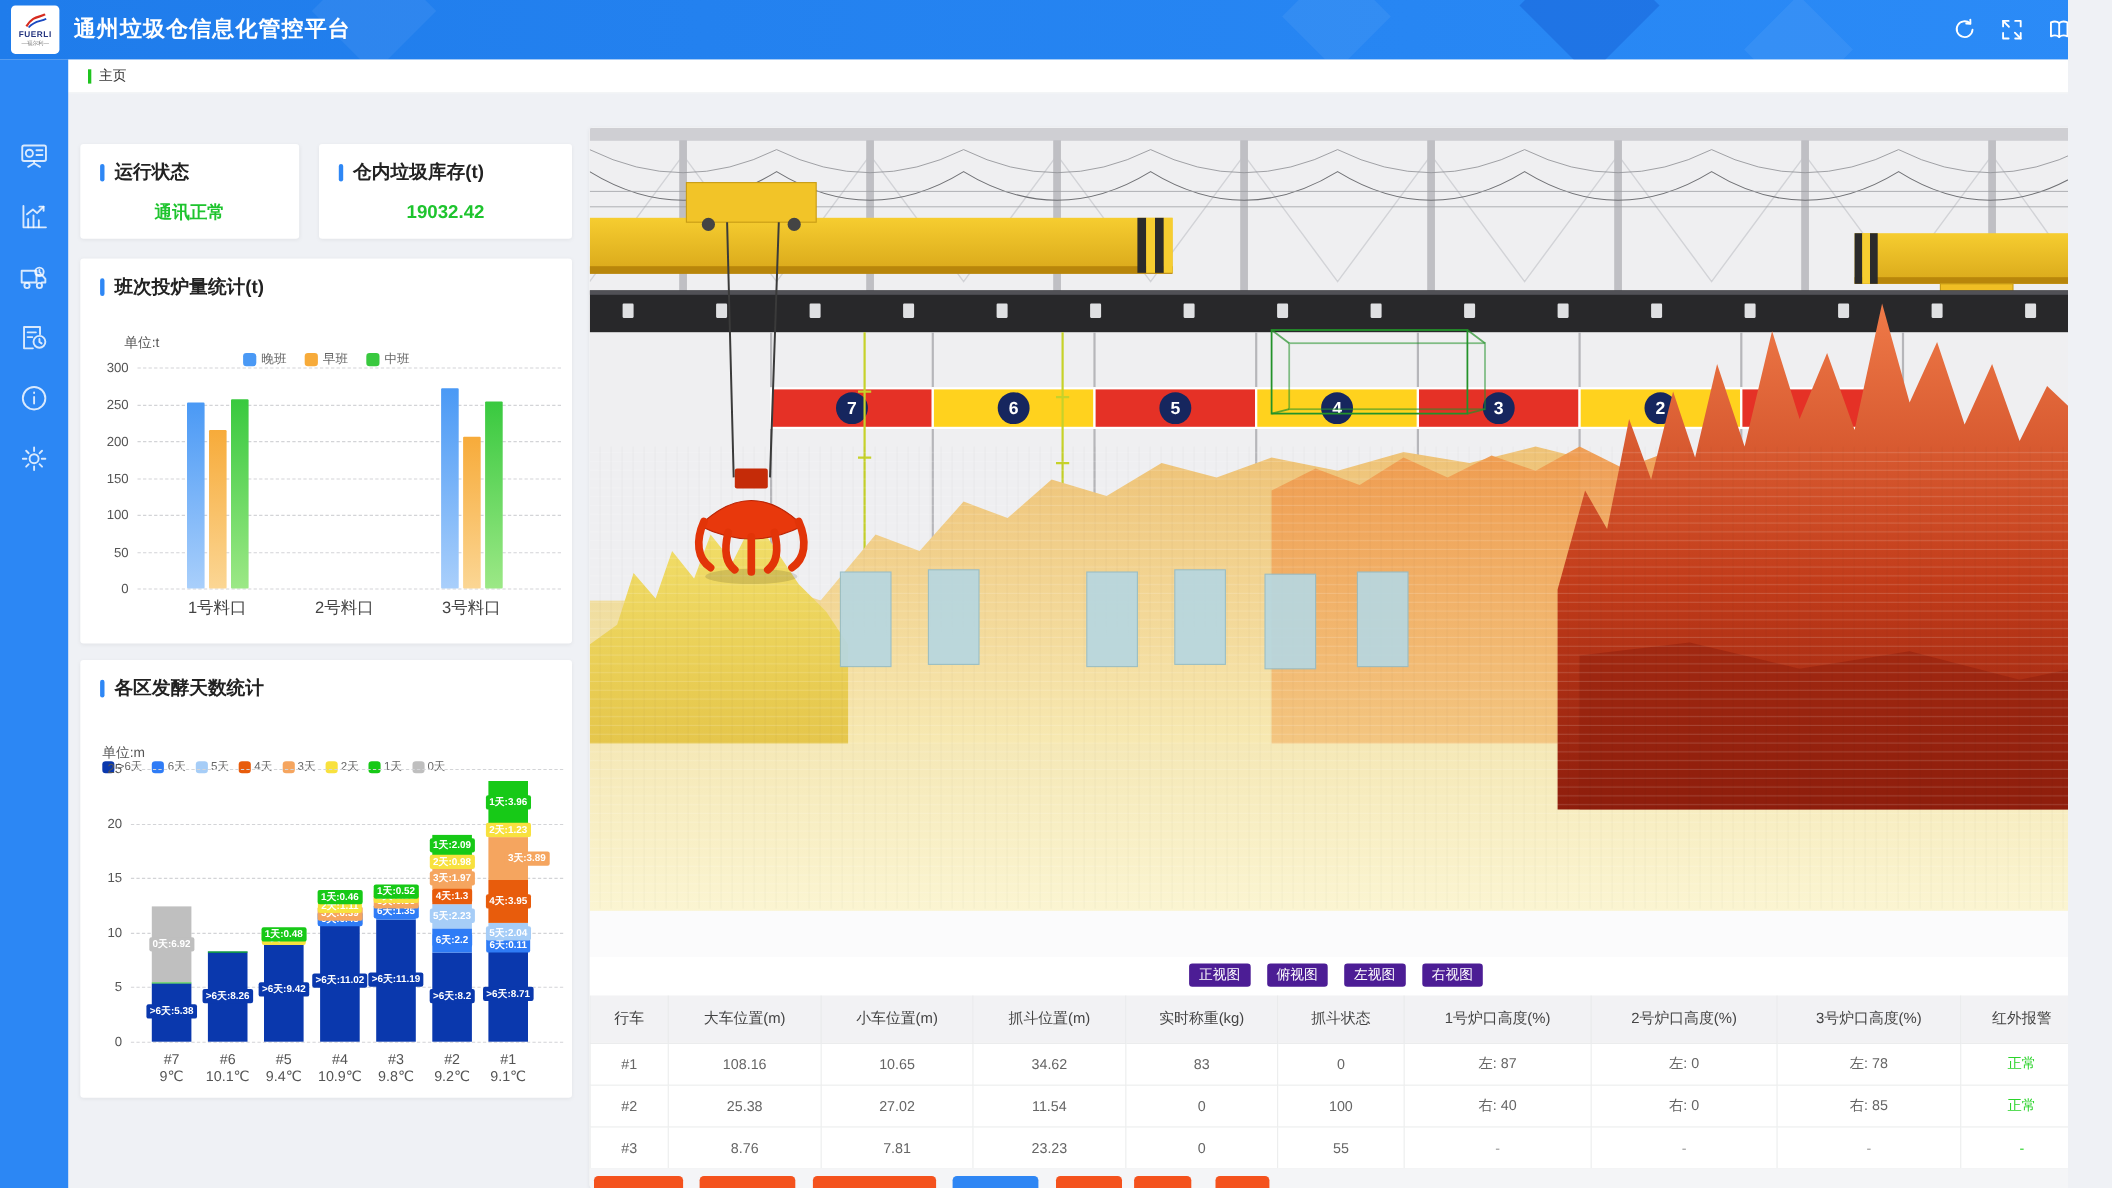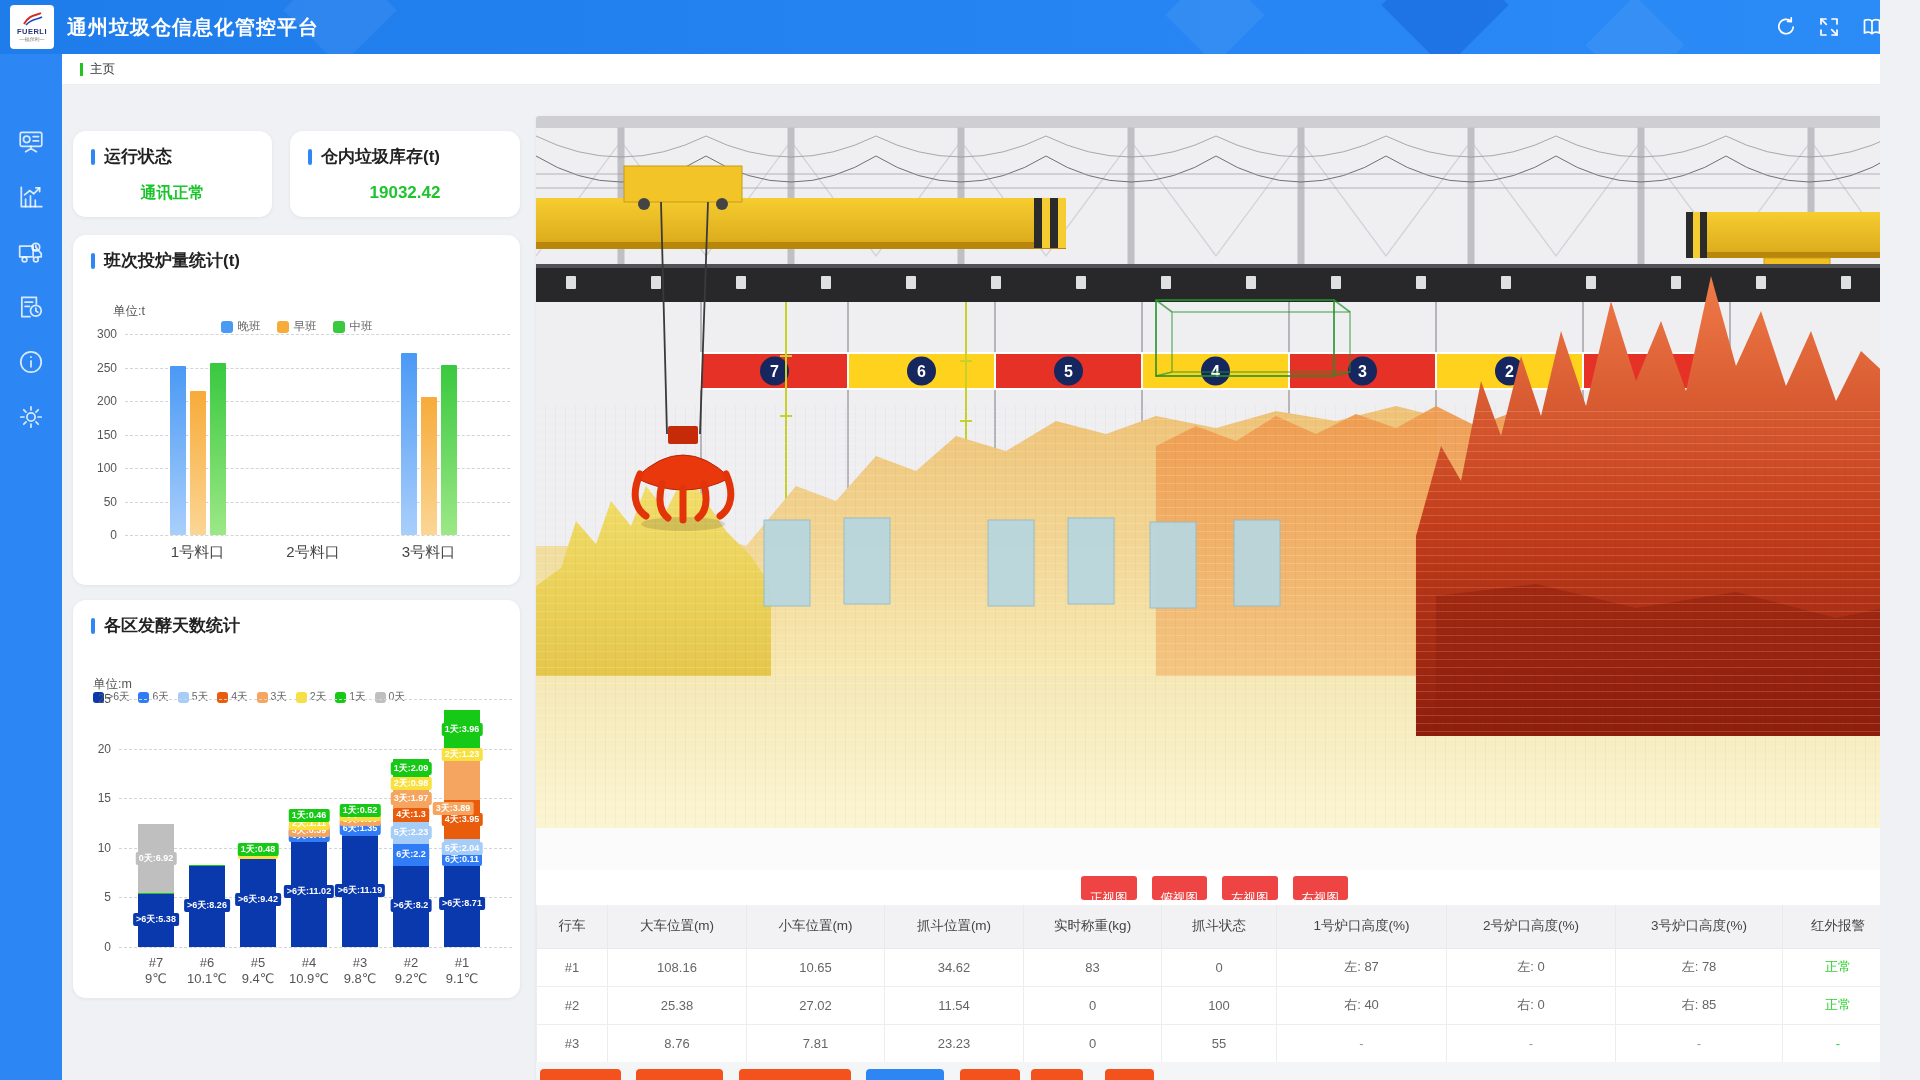--- a/index.html
+++ b/index.html
@@ -28,21 +28,21 @@
   .side-item svg { width:28px; height:28px; stroke:rgba(255,255,255,.82); fill:none; stroke-width:1.6;
                    stroke-linecap:round; stroke-linejoin:round; }
 
   
   #crumb-bar { position:absolute; left:62px; top:54px; width:1844px; height:31px; background:#fff;
                border-bottom:1px solid #eceef1; display:flex; align-items:center; padding-left:18px; z-index:20; }
   #crumb-marker { width:3px; height:13px; background:#1fc41f; margin-right:7px; }
   #crumb-label { font-size:12.5px; color:#333; }
 
   
-  .card { position:absolute; background:#fff; border-radius:13px; box-shadow:0 1px 4px rgba(0,0,0,.06); }
+  .card { position:absolute; background:#fff; border-radius:3px; box-shadow:0 1px 4px rgba(0,0,0,.06); }
   .card-title { position:absolute; left:18px; top:14px; display:flex; align-items:center; }
   .title-bar { width:4px; height:16px; background:#2e87f5; border-radius:2px; margin-right:9px; }
   .title-text { font-size:17px; font-weight:bold; color:#222; }
   .status-value { position:absolute; left:0; right:0; top:52px; text-align:center; font-size:16px; font-weight:bold; }
 
   
   .legend-row { position:absolute; left:0; right:0; display:flex; justify-content:center; gap:16px;margin-top:44px; }
   .legend-item { display:flex; align-items:center; gap:5px; font-size:11.5px; color:#666; }
   .legend-chip { width:12px; height:12px; border-radius:3px; }
   .legend-row.small { gap:9px; justify-content:flex-start; padding-left:20px; }
@@ -56,22 +56,22 @@
   .cat-label.two-line { font-size:13px; color:#555; line-height:16px; }
   .seg { position:absolute; }
   .seg-chip { position:absolute; transform:translateX(-50%); font-size:9px; font-weight:bold; color:#fff;
               padding:0 3px; height:13px; line-height:13px; border-radius:2px; white-space:nowrap; z-index:3; }
 
   
   #main-panel { position:absolute; left:536px; top:116px; width:1357px; height:964px; background:#fff;
                 border-radius:3px; box-shadow:0 1px 4px rgba(0,0,0,.06); overflow:hidden; }
   #scene-svg { position:absolute; left:0; top:0; }
   #view-btn-row { position:absolute; left:0; top:760px; width:100%; display:flex; justify-content:center; gap:15px; }
-  .view-btn { background:#ef4444; color:#fff; font-size:12.5px; line-height:21px; height:21px;
-              padding:12px 9px; border-radius:3px; cursor:pointer; }
+  .view-btn { background:#4c1d95; color:#fff; font-size:12.5px; line-height:21px; height:21px;
+              padding:0 9px; border-radius:3px; cursor:pointer; }
 
   
   #crane-table { position:absolute; left:0; top:789px; border-collapse:collapse; table-layout:fixed; width:1357px; }
   #crane-table th { background:#f2f2f4; font-weight:normal; font-size:13.5px; color:#444; height:43px;
                     border:1px solid #e9eaec; border-top:none; }
   #crane-table td { font-size:13px; color:#666; text-align:center; height:38px;
                     border:1px solid #eceded; background:#fff; }
   #crane-table td.ok { color:#2bd32b; }
   #crane-table td.dash { color:#999; }
 
@@ -375,21 +375,21 @@
         </div>
         <div class="seg" style="left: 371px; top: 260.597px; width: 36px; height: 86.4032px; background: rgb(10, 56, 173);"></div>
         <div class="seg-chip" style="left: 389px; top: 296.798px; background: rgb(10, 56, 173);">&gt;6天:8.71</div>
         <div class="seg" style="left: 371px; top: 259.506px; width: 36px; height: 1.0912px; background: rgb(47, 124, 246);"></div>
         <div class="seg-chip" style="left: 389px; top: 253.051px; background: rgb(47, 124, 246);">6天:0.11</div>
         <div class="seg" style="left: 371px; top: 239.269px; width: 36px; height: 20.2368px; background: rgb(166, 205, 247);"></div>
         <div class="seg-chip" style="left: 389px; top: 242.387px; background: rgb(166, 205, 247);">5天:2.04</div>
         <div class="seg" style="left: 371px; top: 200.085px; width: 36px; height: 39.184px; background: rgb(232, 92, 12);"></div>
         <div class="seg-chip" style="left: 389px; top: 212.677px; background: rgb(232, 92, 12);">4天:3.95</div>
         <div class="seg" style="left: 371px; top: 161.496px; width: 36px; height: 38.5888px; background: rgb(245, 165, 95);"></div>
-        <div class="seg-chip" style="left: 380px; top: 173.79px; background: rgb(245, 165, 95); margin-top: 28px;">3天:3.89</div>
+        <div class="seg-chip" style="left: 406px; top: 173.79px; background: rgb(245, 165, 95);">3天:3.89</div>
         <div class="seg" style="left: 371px; top: 149.294px; width: 36px; height: 12.2016px; background: rgb(248, 225, 62);"></div>
         <div class="seg-chip" style="left: 389px; top: 148.395px; background: rgb(248, 225, 62);">2天:1.23</div>
         <div class="seg" style="left: 371px; top: 110.011px; width: 36px; height: 39.2832px; background: rgb(23, 201, 23);"></div>
         <div class="seg-chip" style="left: 389px; top: 122.653px; background: rgb(23, 201, 23);">1天:3.96</div>
       </div>
   </div>
 
   <div id="main-panel">
 
     <svg id="scene-svg" width="1357" height="754" viewBox="0 0 1357 754">

